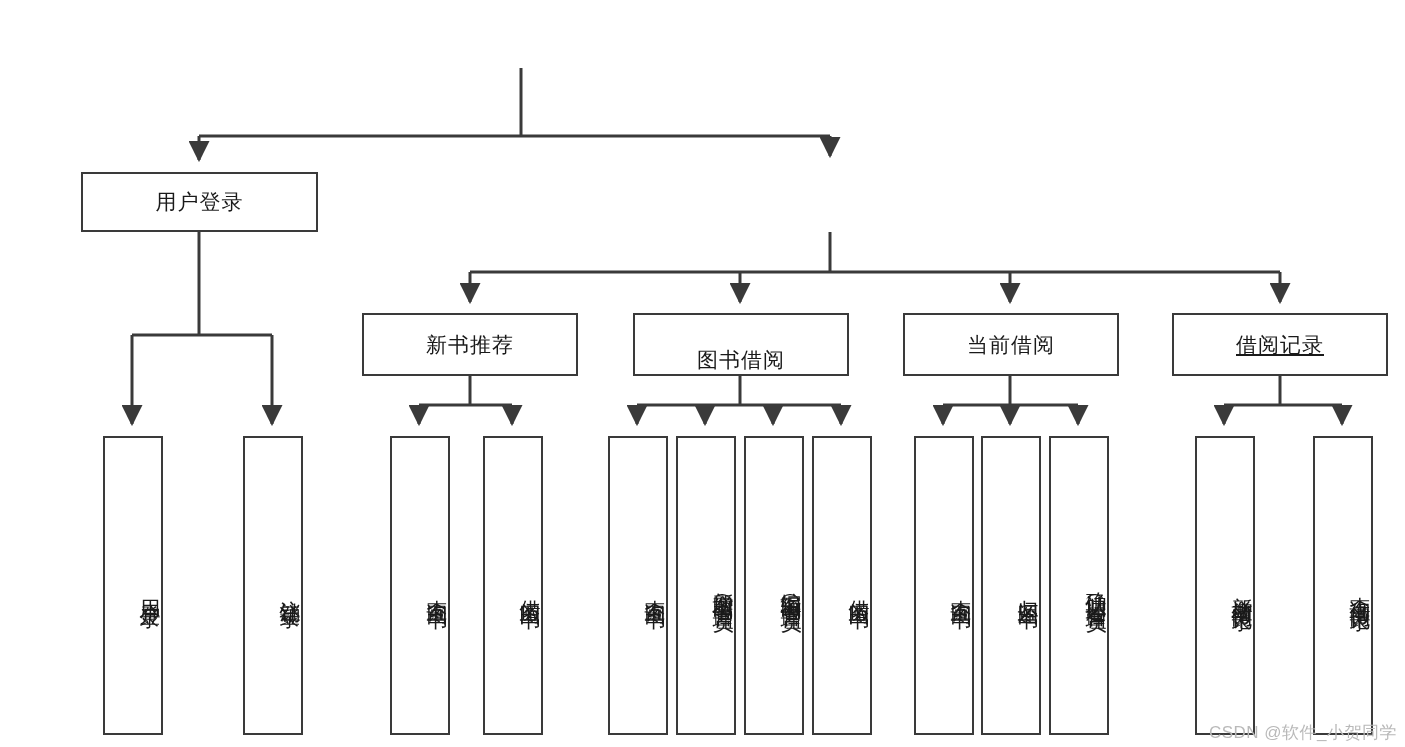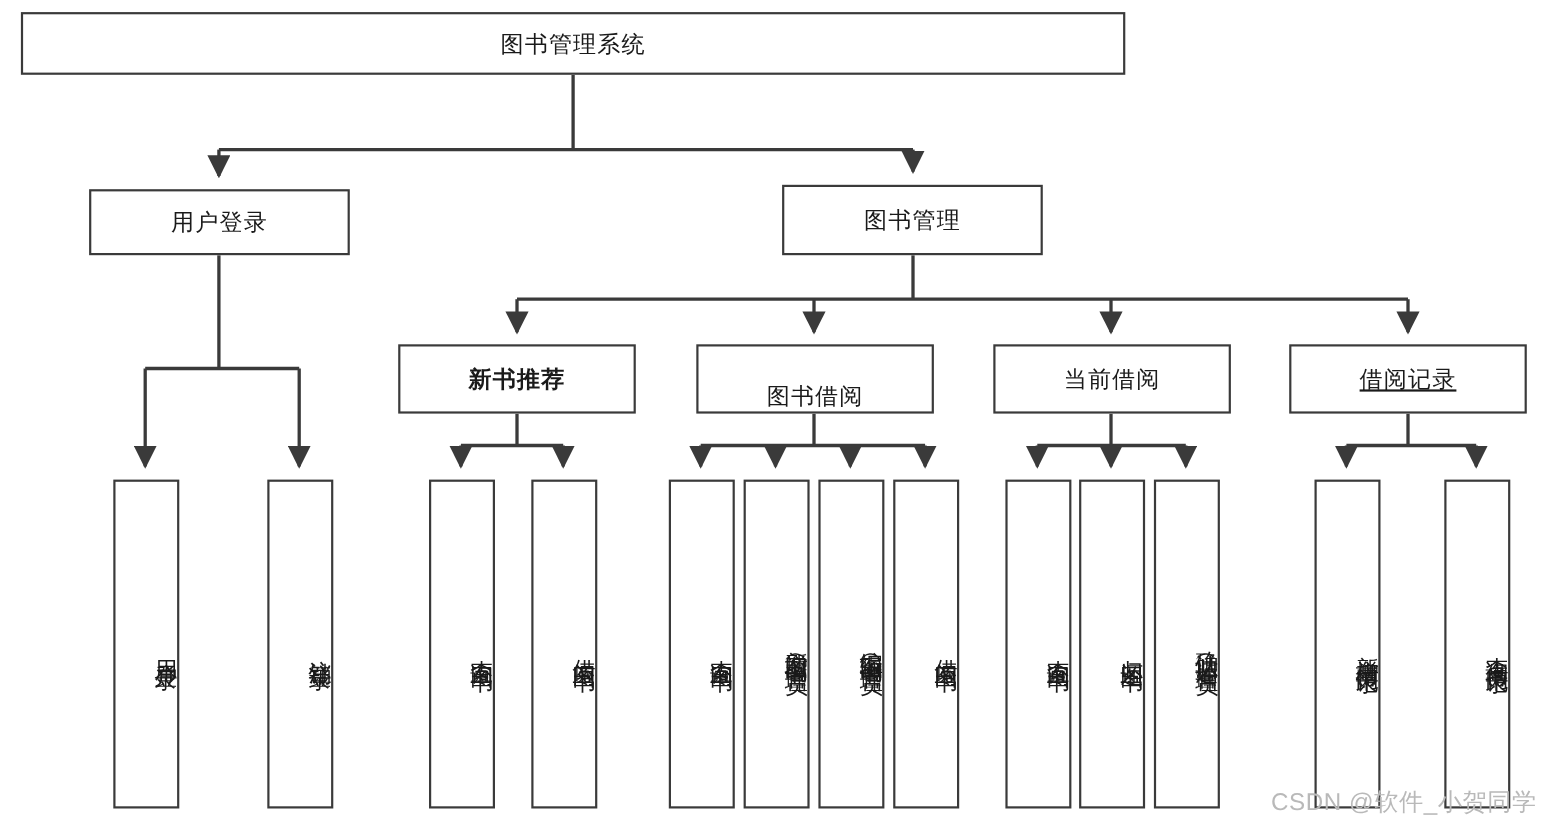--- a/index.html
+++ b/index.html
@@ -40,21 +40,21 @@
   }
   .node.vert .vlabel{
     writing-mode:vertical-rl;
     text-orientation:upright;
     display:block;
   }
   .watermark{
     position:absolute;
     right:8px;
     bottom:3px;
-    font-size:22px;
+    font-size:17px;
     color:#b9b9b9;
     letter-spacing:0.5px;
     white-space:nowrap;
   }
 </style>
 </head>
 <body>
 
 <div id="diagram">
 
@@ -101,32 +101,26 @@
       <path d="M 1010 405 L 1010 424" marker-end="url(#arrow)"></path>
       <path d="M 1078 405 L 1078 424" marker-end="url(#arrow)"></path>
 
       <path d="M 1280 376 L 1280 405"></path>
       <path d="M 1224 405 L 1342 405"></path>
       <path d="M 1224 405 L 1224 424" marker-end="url(#arrow)"></path>
       <path d="M 1342 405 L 1342 424" marker-end="url(#arrow)"></path>
     </g>
   </svg>
 
-  <div class="node horiz" style="left:19px;top:11px;width:1004px;height:57px;">
-    <span>图书管理系统</span>
-  </div>
 
   <div class="node horiz" style="left:81px;top:172px;width:237px;height:60px;">
     <span>用户登录</span>
   </div>
-  <div class="node horiz" style="left:711px;top:168px;width:237px;height:64px;">
-    <span>图书管理</span>
-  </div>
 
-  <div class="node horiz" style="left:362px;top:313px;width:216px;height:63px;font-weight:bold;">
+  <div class="node horiz" style="left:362px;top:313px;width:216px;height:63px;">
     <span>新书推荐</span>
   </div>
   <div class="node horiz" style="left:633px;top:313px;width:216px;height:63px;align-items:flex-end;">
     <span>图书借阅</span>
   </div>
   <div class="node horiz" style="left:903px;top:313px;width:216px;height:63px;text-align:center;">
     <span>当前借阅</span>
   </div>
   <div class="node horiz" style="left:1172px;top:313px;width:216px;height:63px;text-decoration:underline;">
     <span>借阅记录</span>

